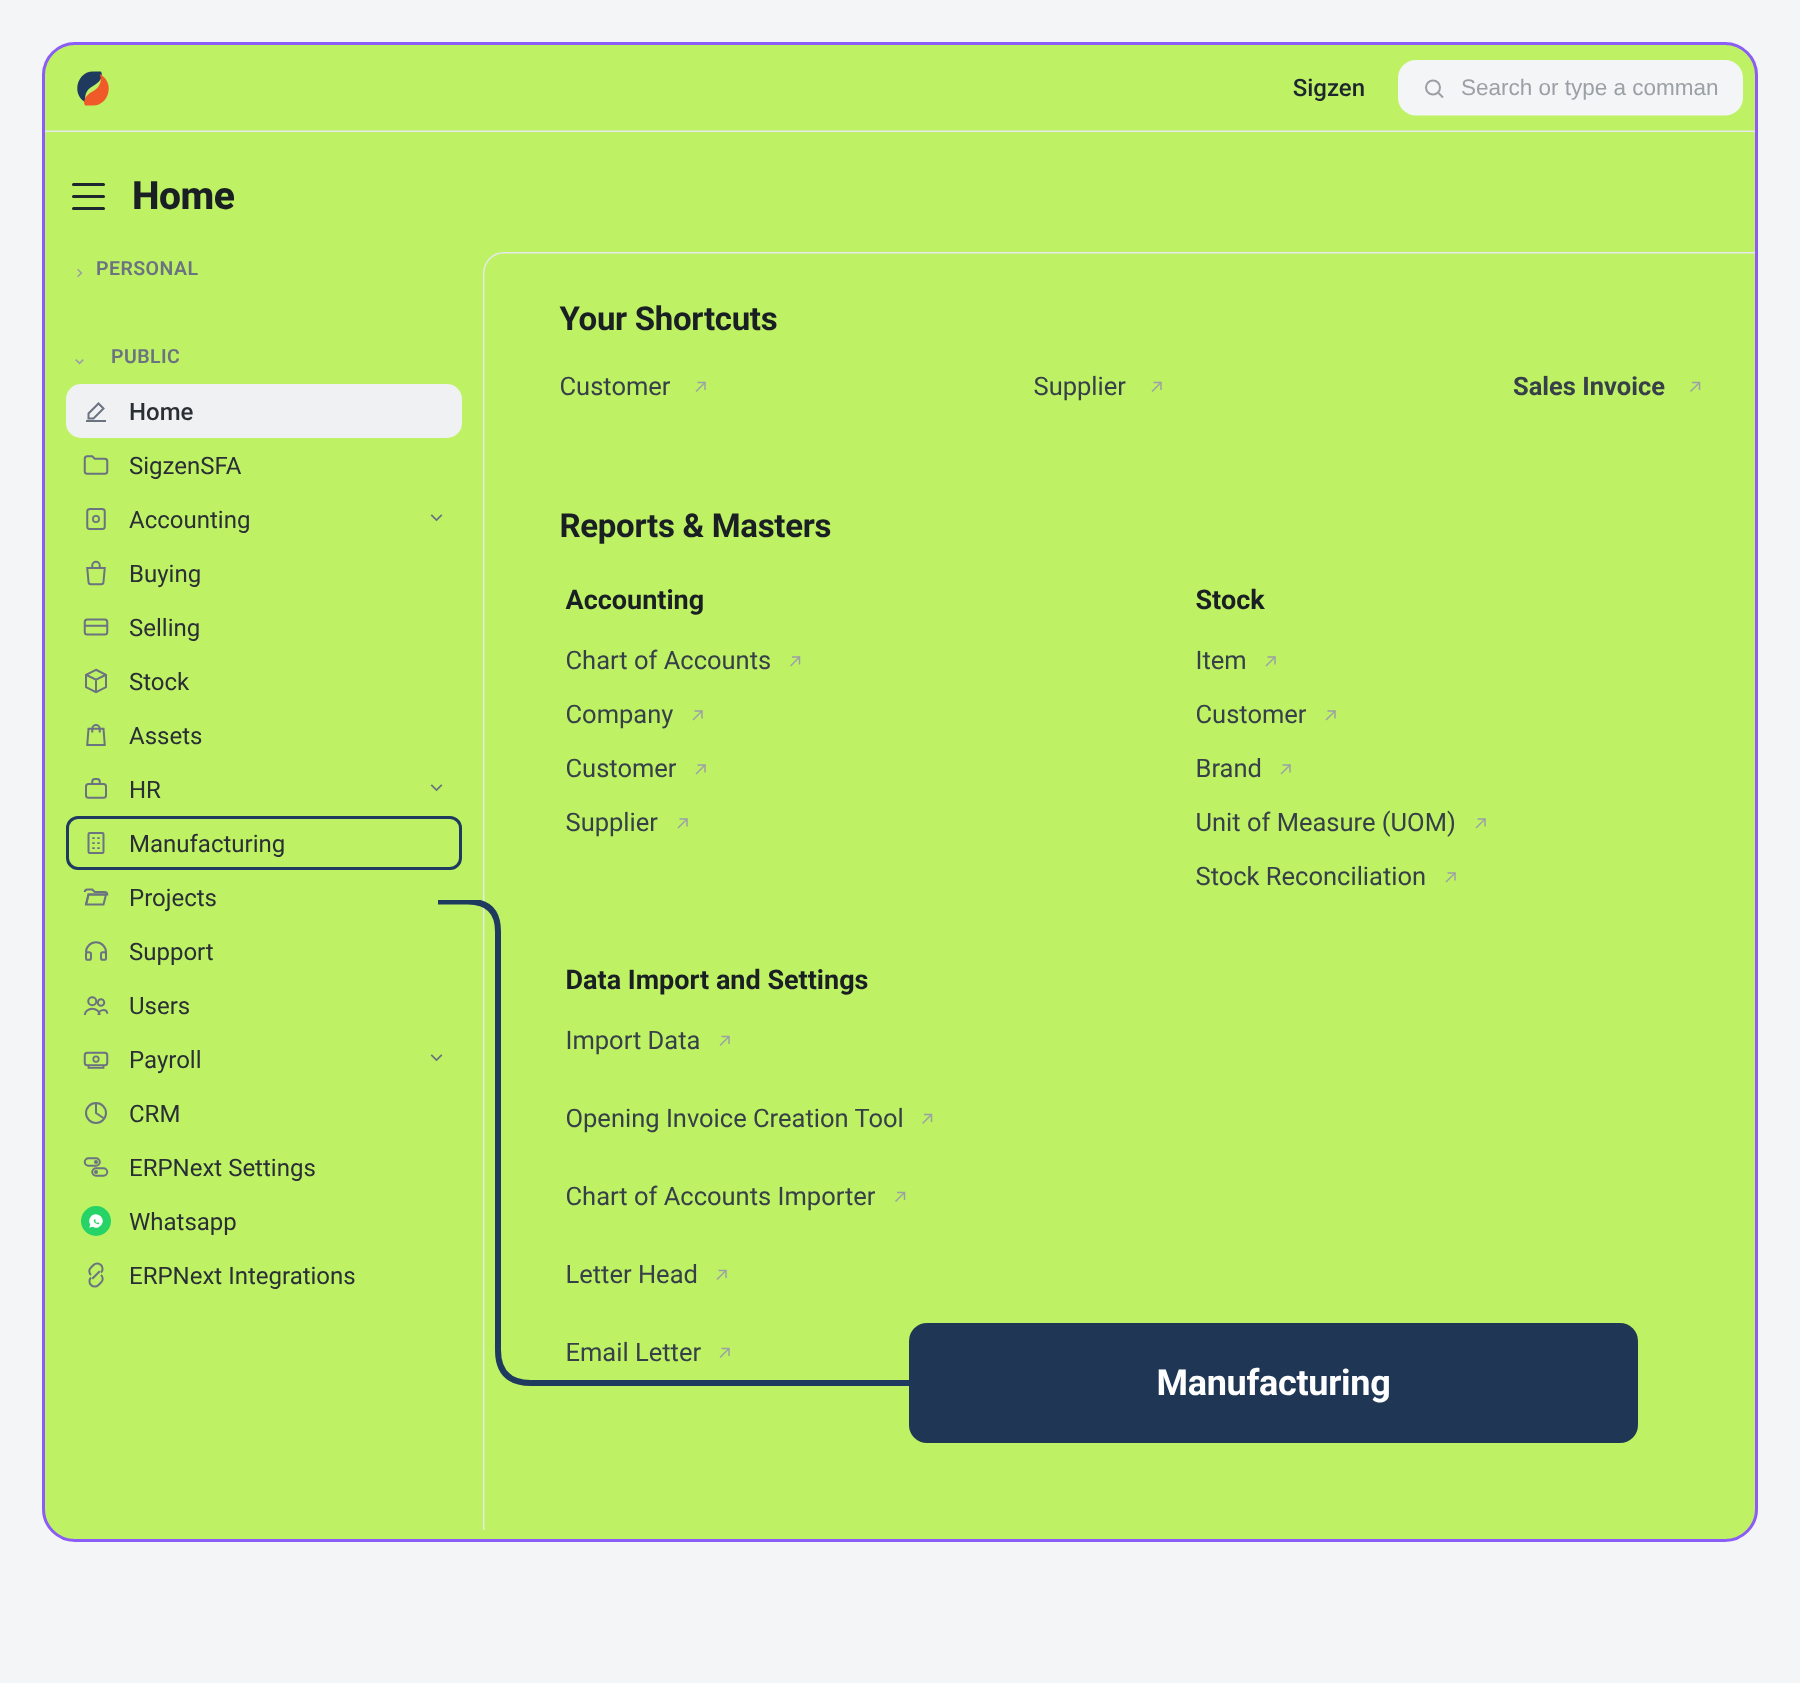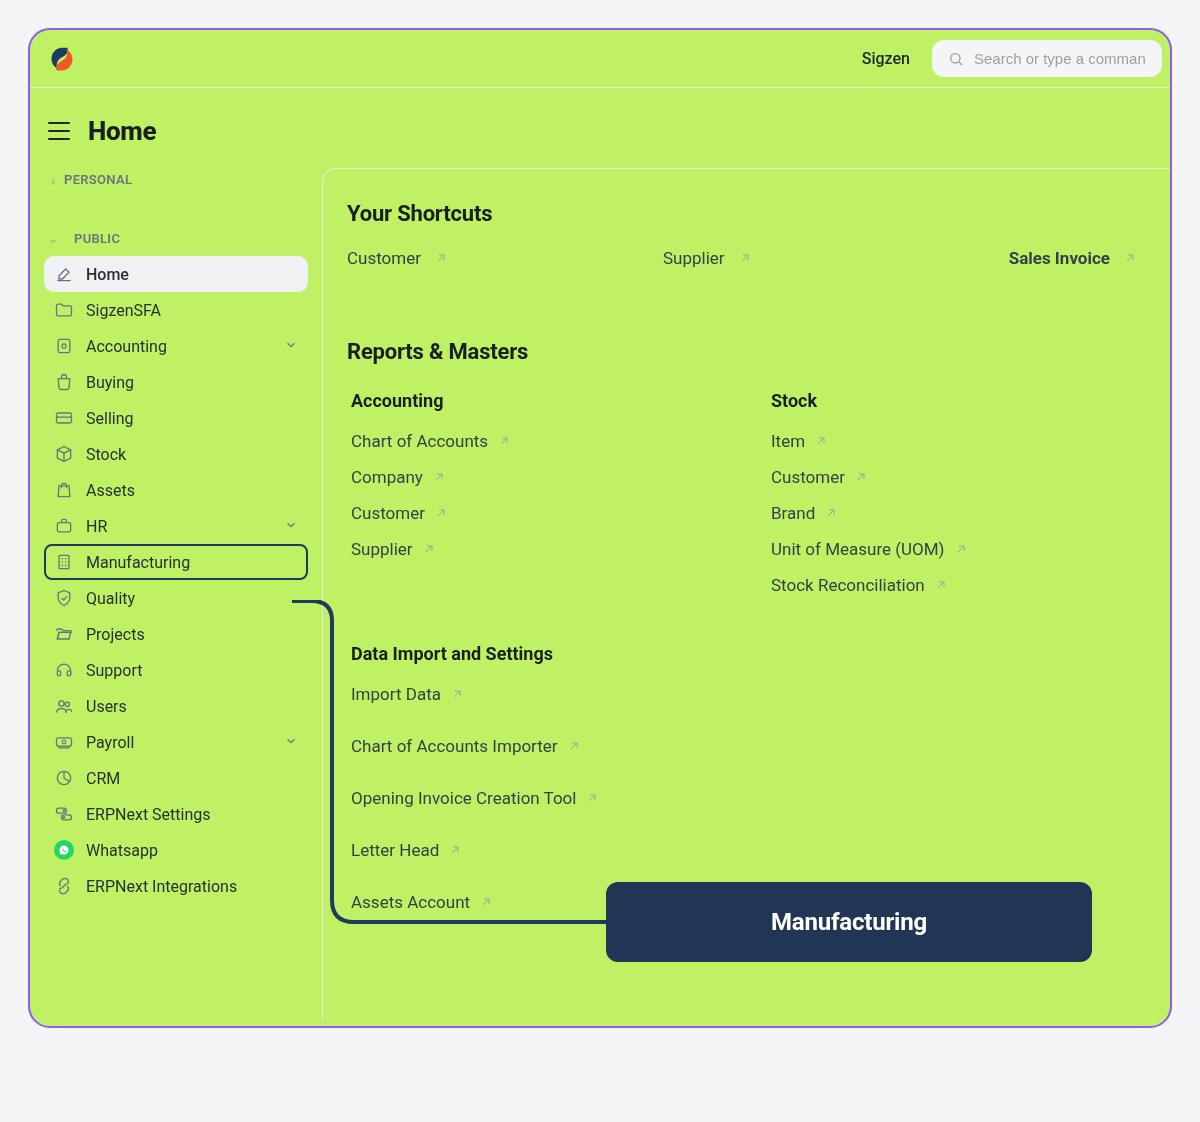--- a/index.html
+++ b/index.html
@@ -75,21 +75,21 @@
     width: 292px;
     padding: 0 14px 20px 14px;
     flex: 0 0 auto;
   }
   .main {
     flex: 1;
     border: 1px solid #e6e8eb;
     border-right: none;
     border-bottom: none;
     border-radius: 14px 0 0 0;
-    padding: 32px 34px 0 24px;
+    padding: 32px 34px 0 50px;
     overflow: hidden;
   }
 
   
   .side-group-title {
     display:flex; align-items:flex-end; gap:6px;
     color:#6b7280; font-size:13px; font-weight:600;
     letter-spacing: .3px;
     padding: 4px 6px 14px 4px;
   }
@@ -278,28 +278,20 @@
                   <polyline points="6 9 12 15 18 9"></polyline>
                 </svg></span>
             </div>
             <div class="nav-item highlight">
               <span class="nav-icon">
                 <svg viewBox="0 0 24 24">
                   <use href="#ic-building"></use>
                 </svg>
               </span>
               <span>Manufacturing</span>
-            </div>
-            <div class="nav-item">
-              <span class="nav-icon">
-                <svg viewBox="0 0 24 24">
-                  <use href="#ic-shield-check"></use>
-                </svg>
-              </span>
-              <span>Quality</span>
             </div>
             <div class="nav-item">
               <span class="nav-icon">
                 <svg viewBox="0 0 24 24">
                   <use href="#ic-folder-open"></use>
                 </svg>
               </span>
               <span>Projects</span>
             </div>
             <div class="nav-item">
@@ -472,42 +464,42 @@
           <div class="rm-later-title">Data Import and Settings</div>
           <div class="rm-links" id="extra-links" style="padding-left:4px;gap:32px;">
               <div class="rm-link">
                 <span>Import Data</span>
                 <svg class="arrow-ne" viewBox="0 0 24 24" fill="none" stroke="currentColor" stroke-width="2">
                   <line x1="6" y1="18" x2="18" y2="6"></line>
                   <polyline points="8 6 18 6 18 16"></polyline>
                 </svg>
               </div>
               <div class="rm-link">
-                <span>Chart of Accounts Importer</span>
+                <span>Opening Invoice Creation Tool</span>
                 <svg class="arrow-ne" viewBox="0 0 24 24" fill="none" stroke="currentColor" stroke-width="2">
                   <line x1="6" y1="18" x2="18" y2="6"></line>
                   <polyline points="8 6 18 6 18 16"></polyline>
                 </svg>
               </div>
               <div class="rm-link">
-                <span>Opening Invoice Creation Tool</span>
+                <span>Chart of Accounts Importer</span>
                 <svg class="arrow-ne" viewBox="0 0 24 24" fill="none" stroke="currentColor" stroke-width="2">
                   <line x1="6" y1="18" x2="18" y2="6"></line>
                   <polyline points="8 6 18 6 18 16"></polyline>
                 </svg>
               </div>
               <div class="rm-link">
                 <span>Letter Head</span>
                 <svg class="arrow-ne" viewBox="0 0 24 24" fill="none" stroke="currentColor" stroke-width="2">
                   <line x1="6" y1="18" x2="18" y2="6"></line>
                   <polyline points="8 6 18 6 18 16"></polyline>
                 </svg>
               </div>
               <div class="rm-link">
-                <span>Assets Account</span>
+                <span>Email Letter</span>
                 <svg class="arrow-ne" viewBox="0 0 24 24" fill="none" stroke="currentColor" stroke-width="2">
                   <line x1="6" y1="18" x2="18" y2="6"></line>
                   <polyline points="8 6 18 6 18 16"></polyline>
                 </svg>
               </div>
             </div>
         </div>
       </main>
     </div>
 

